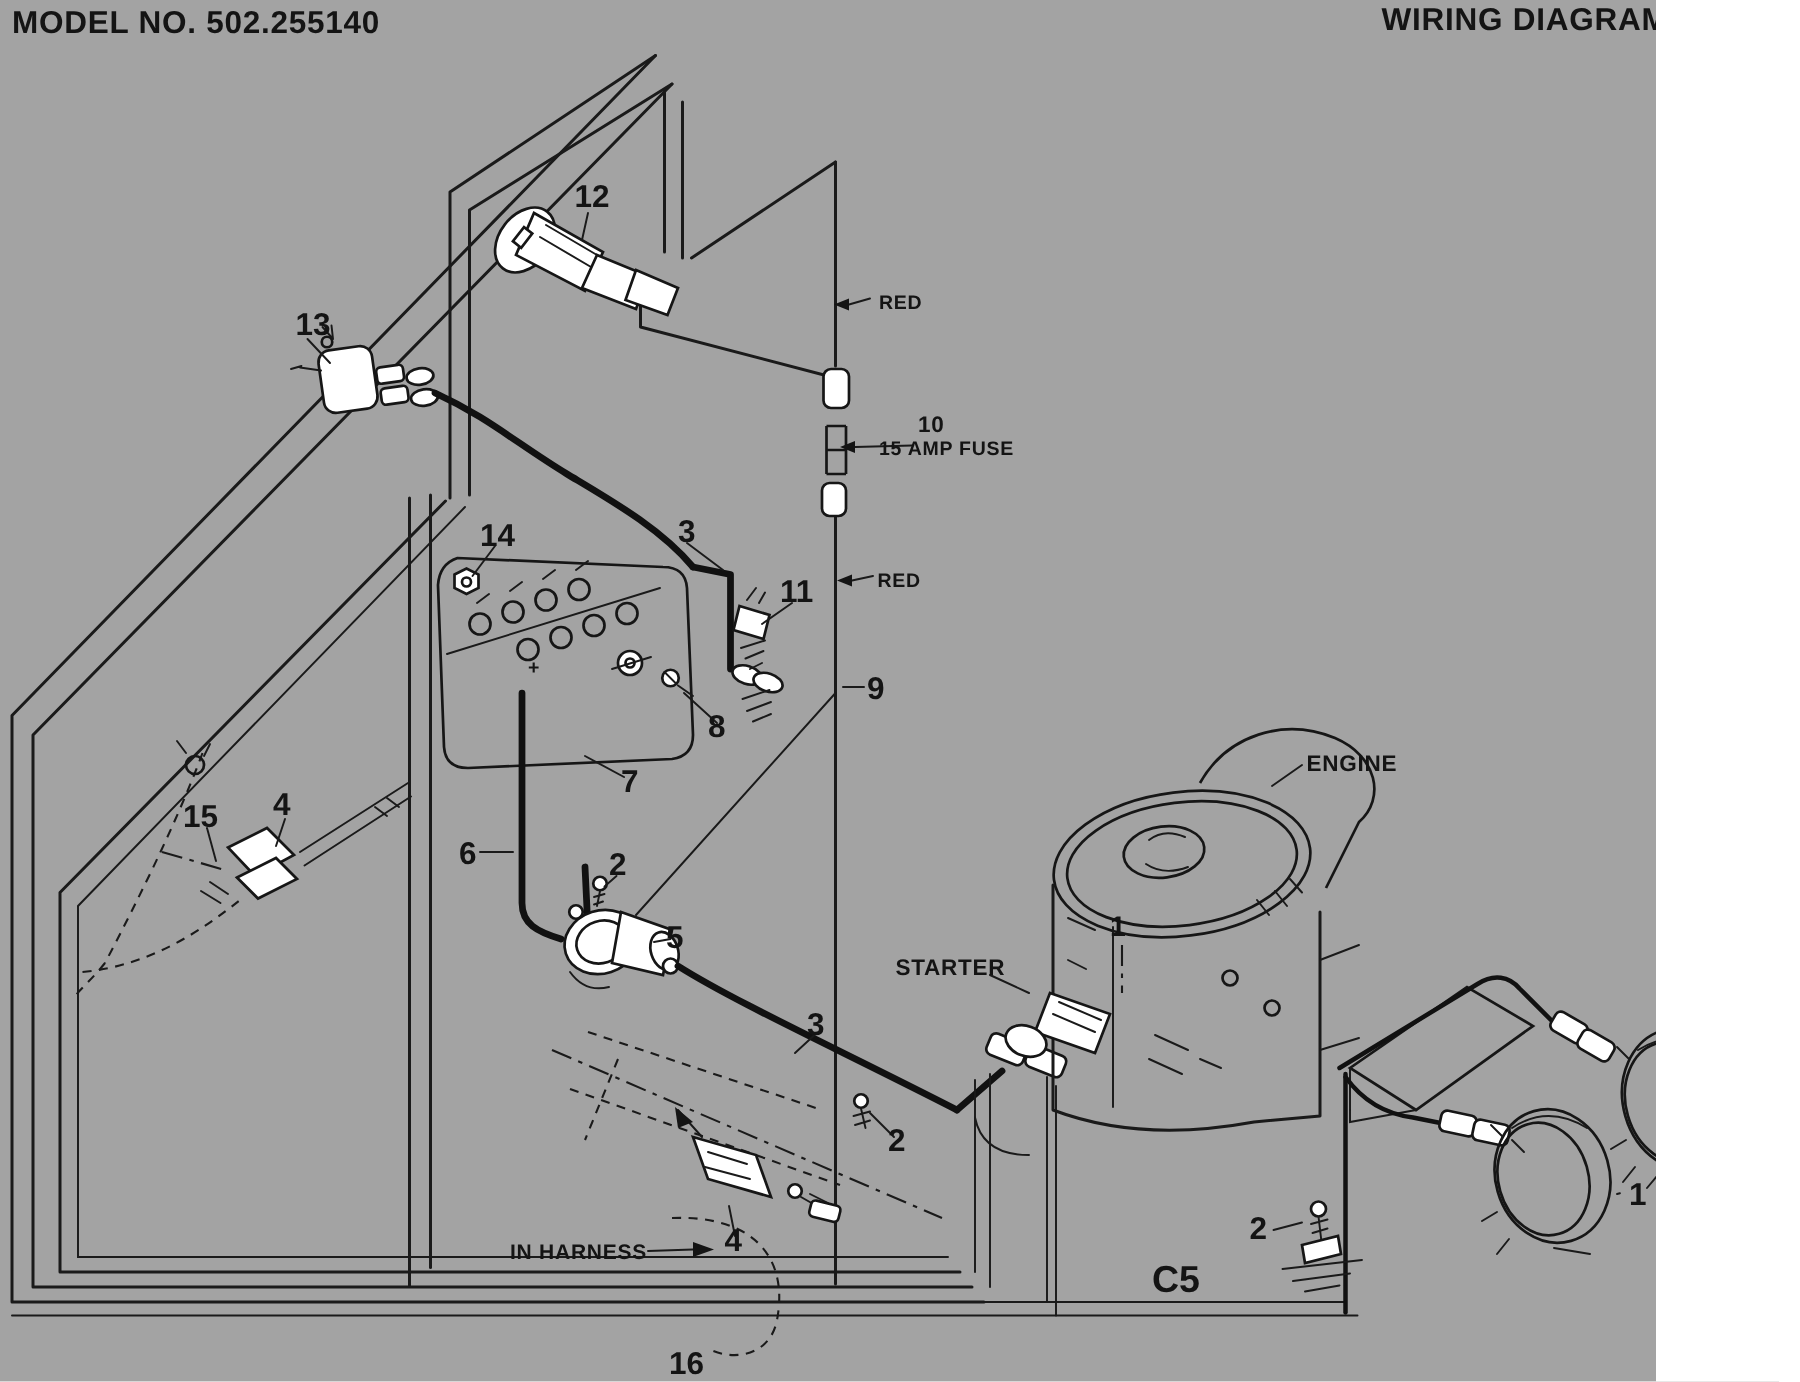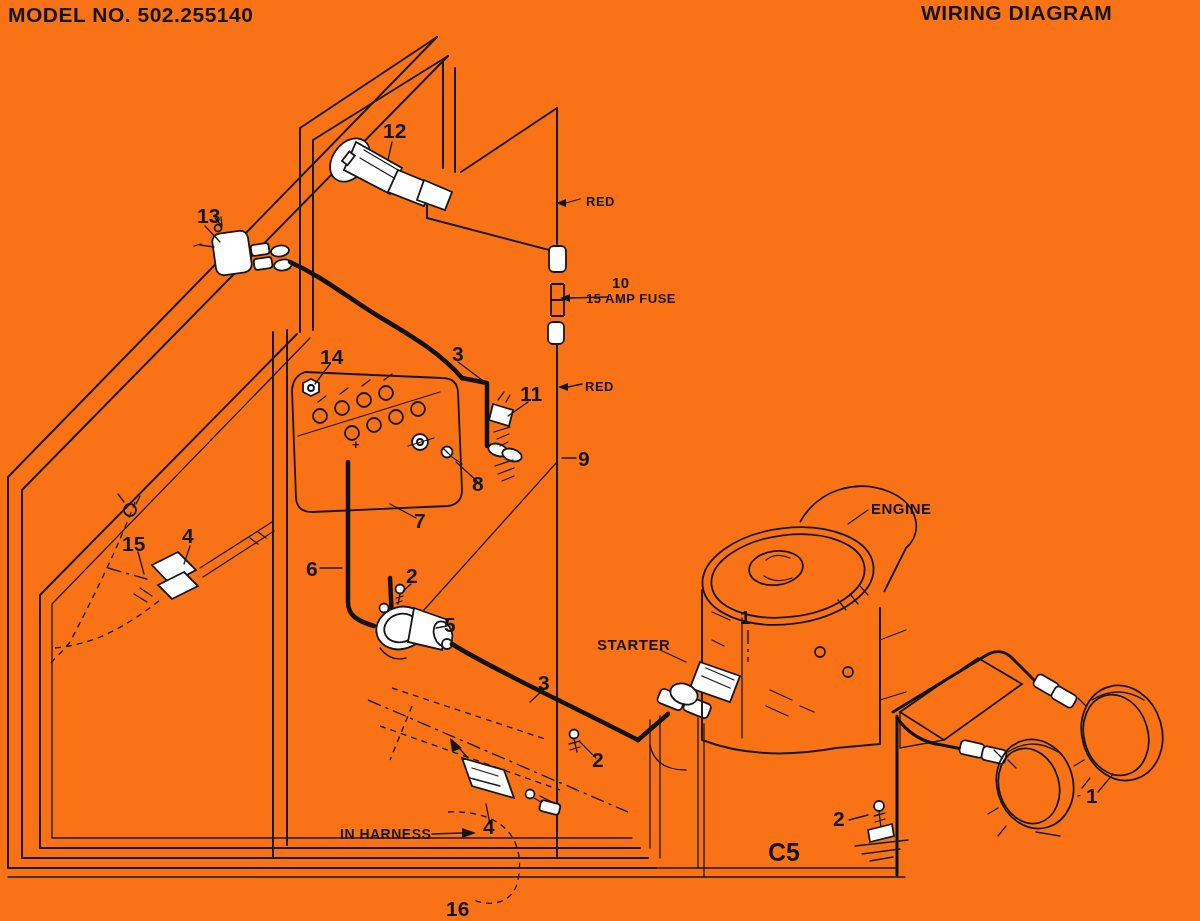--- a/index.html
+++ b/index.html
@@ -1,16 +1,16 @@
 <!DOCTYPE html>
 <html><head>
 <meta charset="utf-8">
 <style>
   html,body{margin:0;padding:0;background:#ffffff;}
-  .page{position:relative;width:1200px;height:921px;background:#f97316;overflow:hidden;
+  .page{position:relative;width:1104px;height:921px;background:#a3a3a3;overflow:hidden;
         font-family:"Liberation Sans", sans-serif;}
   svg{position:absolute;top:0;left:0;}
   text{fill:#141414;}
   .h1{font-size:21px;font-weight:bold;letter-spacing:.5px;}
   .num{font-size:21px;font-weight:bold;}
   .numsm{font-size:19px;font-weight:bold;}
   .small{font-size:13px;font-weight:bold;letter-spacing:.5px;}
   .med{font-size:15px;font-weight:bold;letter-spacing:.5px;}
   .big{font-size:25px;font-weight:bold;}
   .ln{stroke:#1a1a1a;stroke-width:2;fill:none;stroke-linecap:round;stroke-linejoin:round;}

